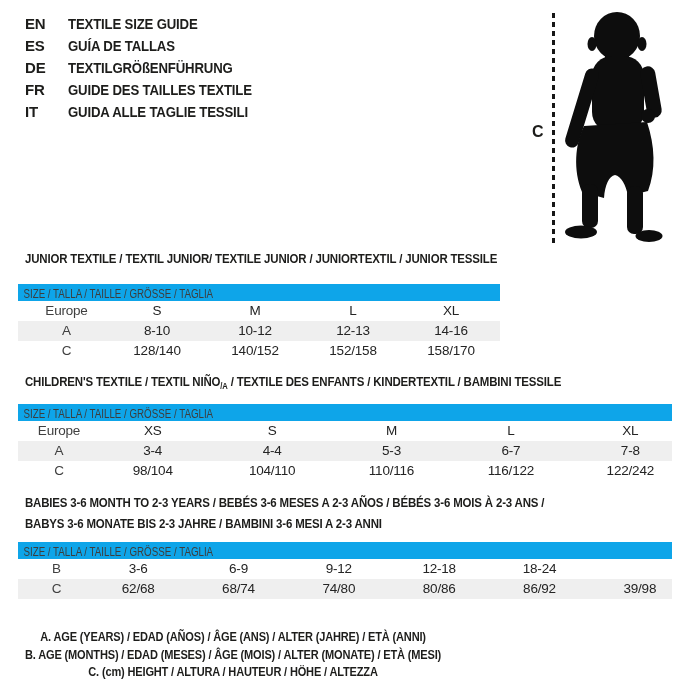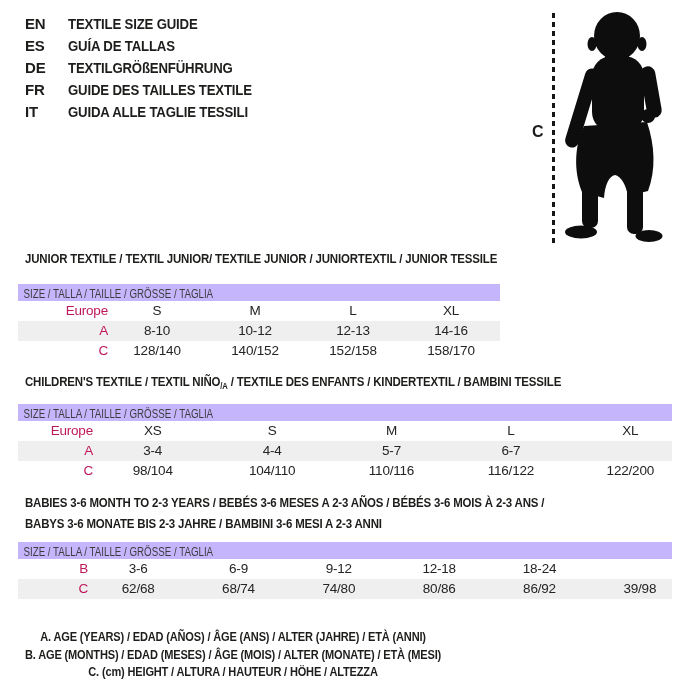--- a/index.html
+++ b/index.html
@@ -22,29 +22,29 @@
   .silhouette { position:absolute; left:558px; top:8px; }
 
   
   .sec-title { position:absolute; left:25px; font-weight:bold; font-size:13.5px;
                white-space:nowrap; transform:scaleX(.85); transform-origin:0 0;
                letter-spacing:-.2px; line-height:21px; }
   .subsc { font-size:9px; vertical-align:-3px; font-weight:bold; }
 
   
   .tbl { position:absolute; left:18px; }
-  .tbl .bar { height:17px; background:#c4b5fd; line-height:17px; overflow:hidden; }
+  .tbl .bar { height:17px; background:#0ea5e9; line-height:17px; overflow:hidden; }
   .tbl .bar span { display:inline-block; padding-left:7px; font-size:12.5px; color:#3d3d3d;
                    white-space:nowrap; transform:scaleX(.78); transform-origin:0 50%; }
   .row { display:grid; height:20px; line-height:20px; font-size:13.5px; letter-spacing:-.2px; }
   .t1 .row { grid-template-columns:90px repeat(4,1fr); }
   .t2 .row { grid-template-columns:75px repeat(5,1fr); }
   .t3 .row { grid-template-columns:70px repeat(6,1fr); }
   .row.alt { background:#efefef; }
-  .row .lbl { text-align:right; padding-left:7px; color:#be185d; }
+  .row .lbl { text-align:center; padding-left:7px; color:#404040; }
   .row .val { text-align:center; color:#242424; }
 
   
   .footnotes { position:absolute; left:25px; top:628px;text-align:center; }
   .footnote { height:17.5px; line-height:17.5px; font-weight:bold; font-size:13px;
               white-space:nowrap; transform:scaleX(.85); transform-origin:0 50%;
               letter-spacing:-.2px; }
 </style>
 </head>
 <body>
@@ -142,30 +142,31 @@
       <span class="val">XS</span>
       <span class="val">S</span>
       <span class="val">M</span>
       <span class="val">L</span>
       <span class="val">XL</span>
     </div>
     <div class="row alt">
       <span class="lbl">A</span>
       <span class="val">3-4</span>
       <span class="val">4-4</span>
-      <span class="val">5-7</span>
+      <span class="val">5-3</span>
       <span class="val">6-7</span>
+      <span class="val">7-8</span>
     </div>
     <div class="row">
       <span class="lbl">C</span>
       <span class="val">98/104</span>
       <span class="val">104/110</span>
       <span class="val">110/116</span>
       <span class="val">116/122</span>
-      <span class="val">122/200</span>
+      <span class="val">122/242</span>
     </div>
   </section>
 
   <div class="sec-title" style="top:492px">
     <div>BABIES 3-6 MONTH TO 2-3 YEARS / BEBÉS 3-6 MESES A 2-3 AÑOS / BÉBÉS 3-6 MOIS À 2-3 ANS /</div>
     <div>BABYS 3-6 MONATE BIS 2-3 JAHRE / BAMBINI 3-6 MESI A 2-3 ANNI</div>
   </div>
   <section class="tbl t3" style="top:542px; width:672px;">
     <div class="bar">
       <span>SIZE / TALLA / TAILLE / GRÖSSE / TAGLIA</span>

